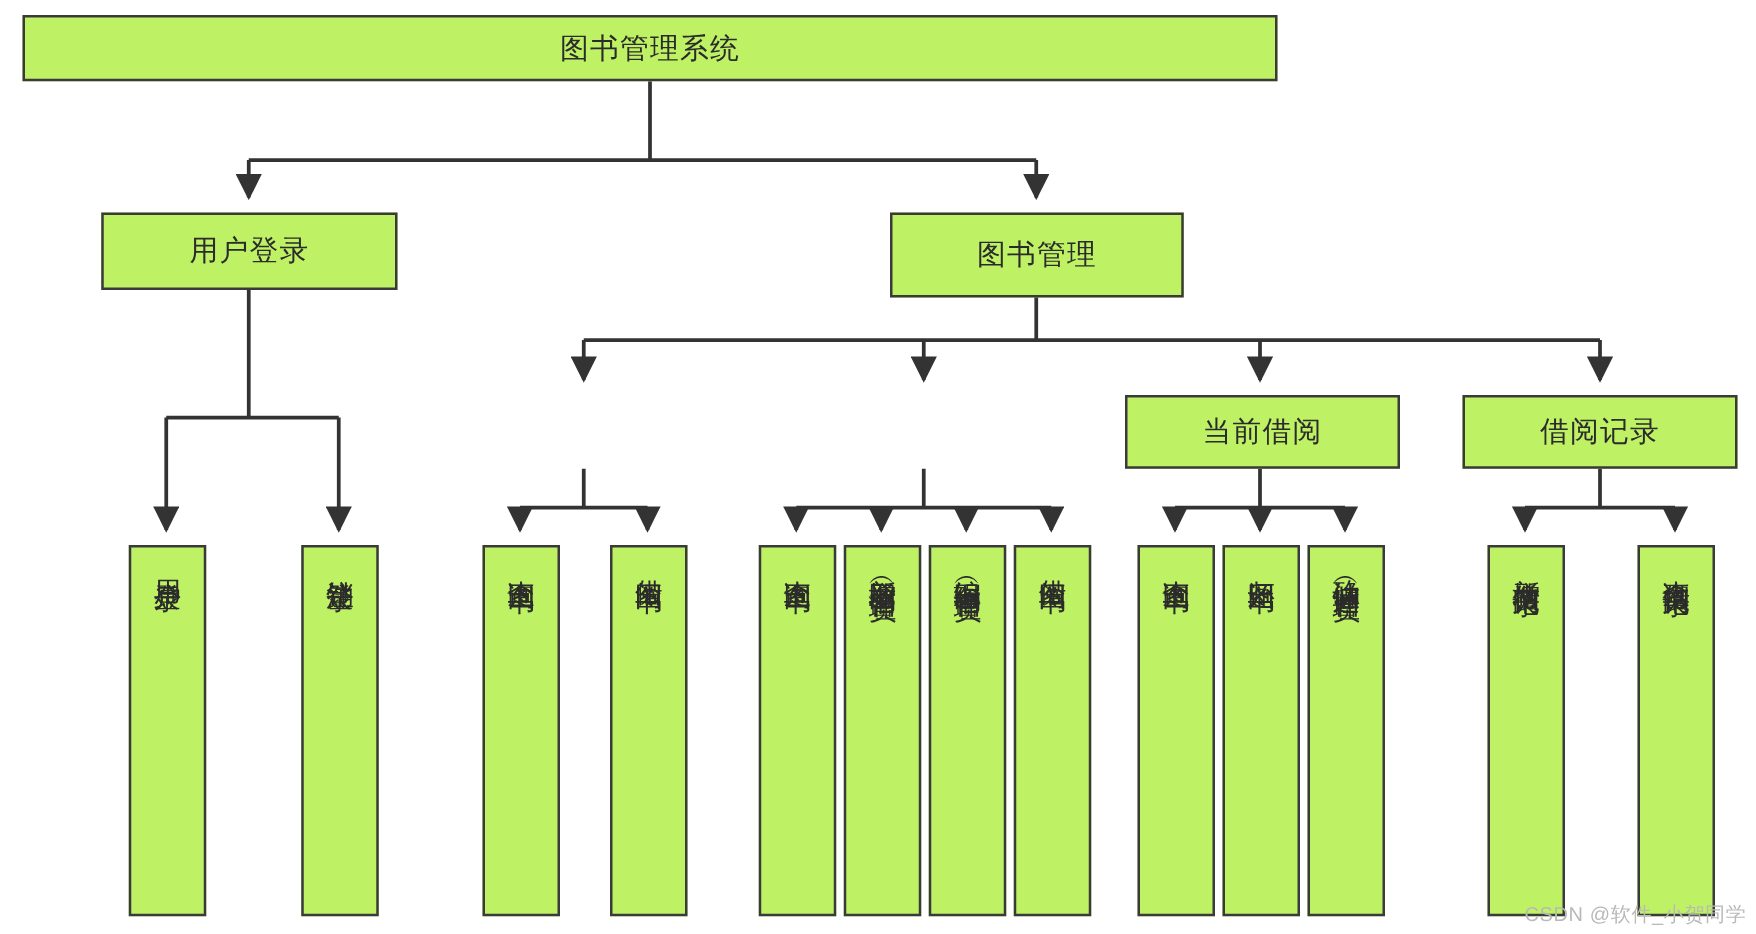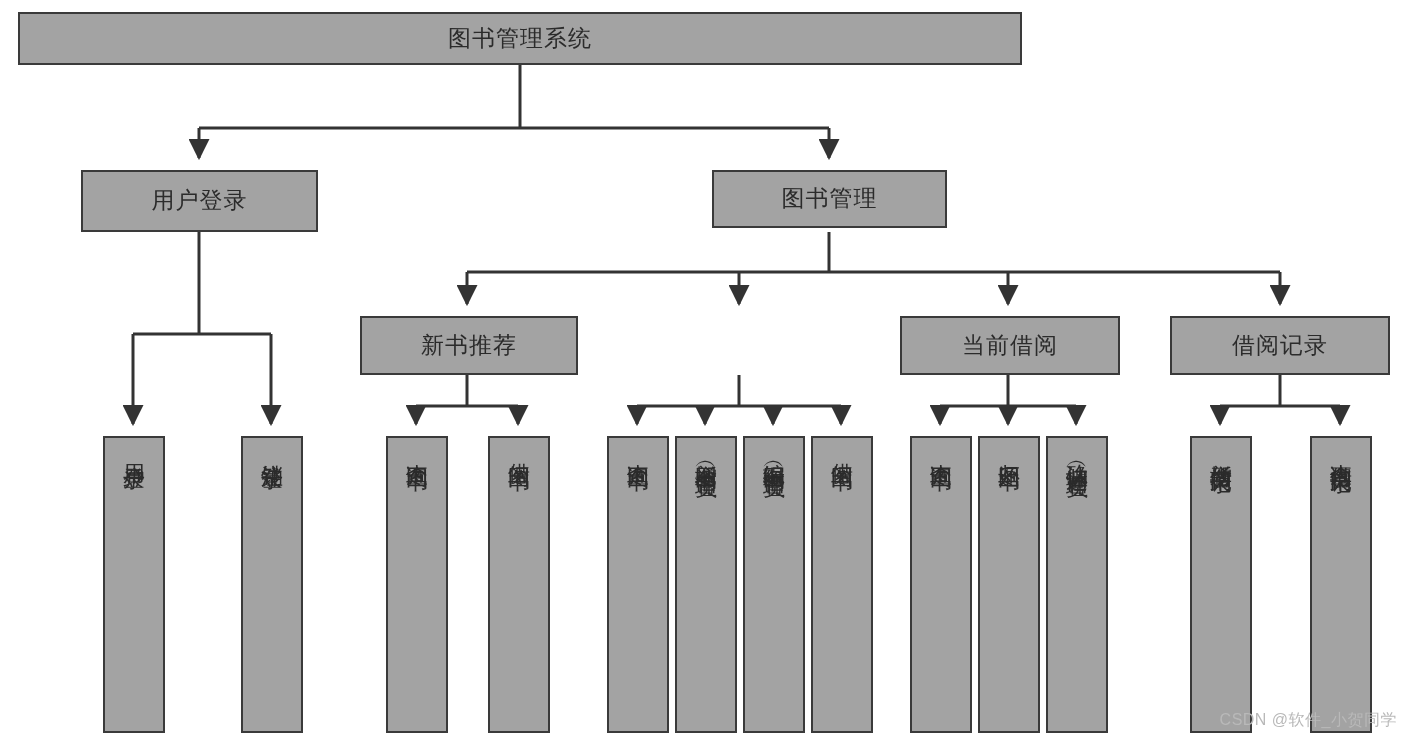--- a/index.html
+++ b/index.html
@@ -20,21 +20,21 @@
   #edges {
     position: absolute;
     left: 0;
     top: 0;
     width: 1405px;
     height: 747px;
   }
   .node {
     position: absolute;
     box-sizing: border-box;
-    background: #a3a3a3;
+    background: #bef264;
     border: 2px solid #3a3a3a;
     display: flex;
     align-items: center;
     justify-content: center;
     color: #2b2b2b;
   }
   .node .label {
     display: block;
     text-align: center;
     white-space: nowrap;
@@ -57,21 +57,21 @@
     text-orientation: upright;
     font-size: 22px;
     line-height: 1.18;
     letter-spacing: 2px;
     white-space: normal;
     max-height: 100%;
   }
   #watermark {
     position: absolute;
     right: 8px;
-    bottom: 16px;
+    bottom: 4px;
     font-size: 16px;
     color: #b9b9b9;
     letter-spacing: 0.5px;
     white-space: nowrap;
     pointer-events: none;
   }
 </style>
 </head>
 <body>
 
@@ -127,27 +127,24 @@
     </g>
   </svg>
 
   <div class="node root horiz" style="left:18px; top:12px; width:1004px; height:53px;">
     <span class="label">图书管理系统</span>
   </div>
 
   <div class="node horiz" style="left:81px; top:170px; width:237px; height:62px;">
     <span class="label">用户登录</span>
   </div>
-  <div class="node horiz" style="left:712px; top:170px; width:235px; height:58px;">
+  <div class="node horiz" style="left:712px; top:170px; width:235px; height:68px;">
     <span class="label">图书管理</span>
   </div>
 
-  <div class="node horiz" style="left:360px; top:316px; width:218px; height:59px;">
-    <span class="label">新书推荐</span>
-  </div>
   <div class="node horiz" style="left:900px; top:316px; width:220px; height:59px;font-family:Liberation Serif, serif;">
     <span class="label">当前借阅</span>
   </div>
   <div class="node horiz" style="left:1170px; top:316px; width:220px; height:59px;">
     <span class="label">借阅记录</span>
   </div>
 
   <div class="node leaf" style="left:103px; top:436px; width:62px; height:297px;">
     <span class="label">用户登录</span>
   </div>

